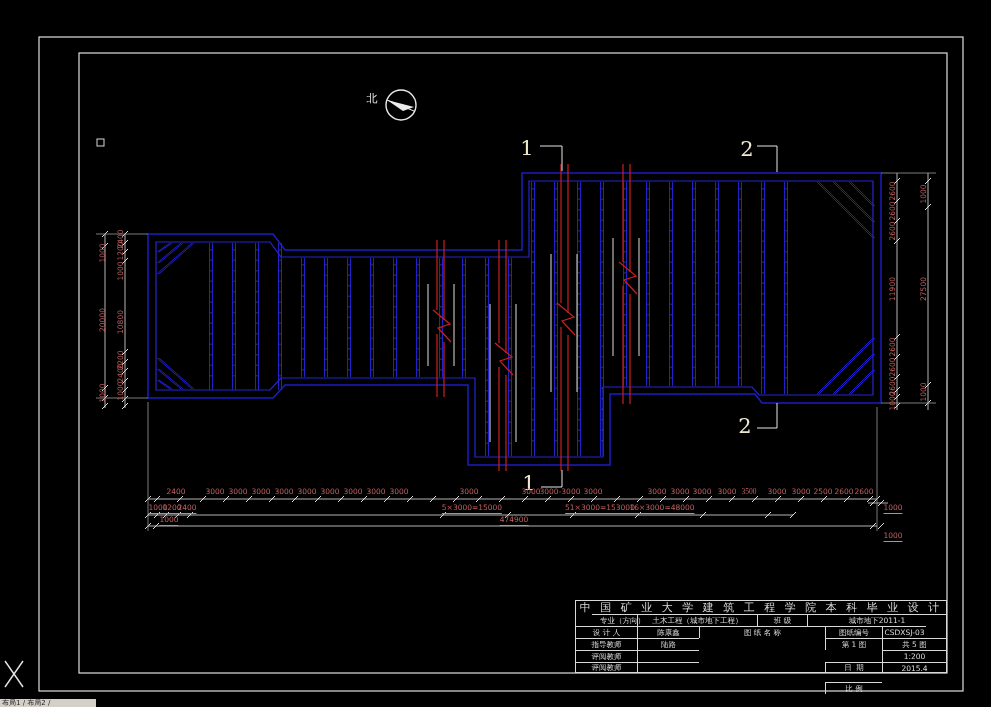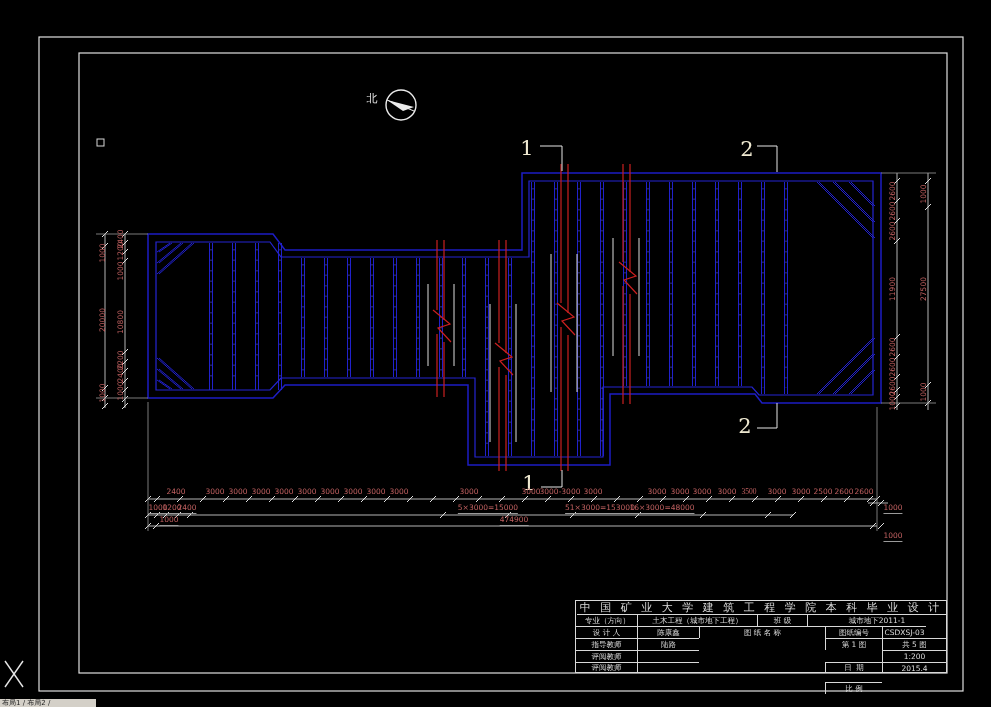--- a/index.html
+++ b/index.html
@@ -318,21 +318,21 @@
       <span class="dim" style="left: 727px; top: 492px;">3000</span>
       <span class="dim" style="left: 749px; top: 492px; font-family: Liberation Serif, serif;">3500</span>
       <span class="dim" style="left: 777px; top: 492px;">3000</span>
       <span class="dim" style="left: 801px; top: 492px;">3000</span>
       <span class="dim" style="left: 823px; top: 492px;">2500</span>
       <span class="dim" style="left: 844px; top: 492px;">2600</span>
       <span class="dim" style="left: 864px; top: 492px;">2600</span>
       <span class="dim u" style="left: 158px; top: 509px;">1000</span>
       <span class="dim u" style="left: 172px; top: 509px;">1200</span>
       <span class="dim u" style="left: 187px; top: 509px;">2400</span>
-      <span class="dim u" style="left: 472px; top: 509px; margin-left: 16px;">5×3000=15000</span>
+      <span class="dim u" style="left: 472px; top: 509px;">5×3000=15000</span>
       <span class="dim u" style="left: 600px; top: 509px; text-align: center;">51×3000=153000</span>
       <span class="dim u" style="left: 662px; top: 509px;">16×3000=48000</span>
       <span class="dim u" style="left: 169px; top: 521px;">1000</span>
       <span class="dim u" style="left: 514px; top: 521px;">474900</span>
       <span class="dim u" style="left: 893px; top: 509px;">1000</span>
       <span class="dim u" style="left: 893px; top: 537px;">1000</span>
       <span class="dim rot" style="left: 103px; top: 253px;">1000</span>
       <span class="dim rot" style="left: 103px; top: 320px;">20000</span>
       <span class="dim rot" style="left: 103px; top: 393px;">1000</span>
       <span class="dim rot" style="left: 121px; top: 239px;">2400</span>
@@ -351,21 +351,21 @@
       <span class="dim rot" style="left: 893px; top: 386px;">2600</span>
       <span class="dim rot" style="left: 893px; top: 401px;">1000</span>
       <span class="dim rot" style="left: 924px; top: 194px;">1000</span>
       <span class="dim rot" style="left: 924px; top: 289px;">27500</span>
       <span class="dim rot" style="left: 924px; top: 392px;">1000</span>
     </div>
 
   <div id="titleblock">
     <div class="tc hdr" style="left:0;top:0;width:370px;height:13px;border-left:none;border-top:none;">中 国 矿 业 大 学 建 筑 工 程 学 院 本 科 毕 业 设 计</div>
 
-    <div class="tc" style="left:1px;top:13px;width:61px;height:12px;border-left:none;font-family:Liberation Mono, monospace;">专业（方向）</div>
+    <div class="tc" style="left:16px;top:13px;width:61px;height:12px;border-left:none;font-family:Liberation Mono, monospace;">专业（方向）</div>
     <div class="tc" style="left:61px;top:13px;width:120px;height:12px;">土木工程（城市地下工程）</div>
     <div class="tc" style="left:181px;top:13px;width:50px;height:12px;">班  级</div>
     <div class="tc" style="left:231px;top:13px;width:139px;height:12px;">城市地下2011-1</div>
 
     <div class="tc" style="left:0;top:25px;width:61px;height:12px;border-left:none;">设 计 人</div>
     <div class="tc" style="left:61px;top:25px;width:62px;height:12px;">陈康鑫</div>
     <div class="tc" style="left:123px;top:25px;width:126px;height:12px;">图 纸 名 称</div>
     <div class="tc" style="left:249px;top:25px;width:57px;height:12px;">图纸编号</div>
     <div class="tc" style="left:306px;top:25px;width:44px;height:12px;">CSDXSJ-03</div>
 

